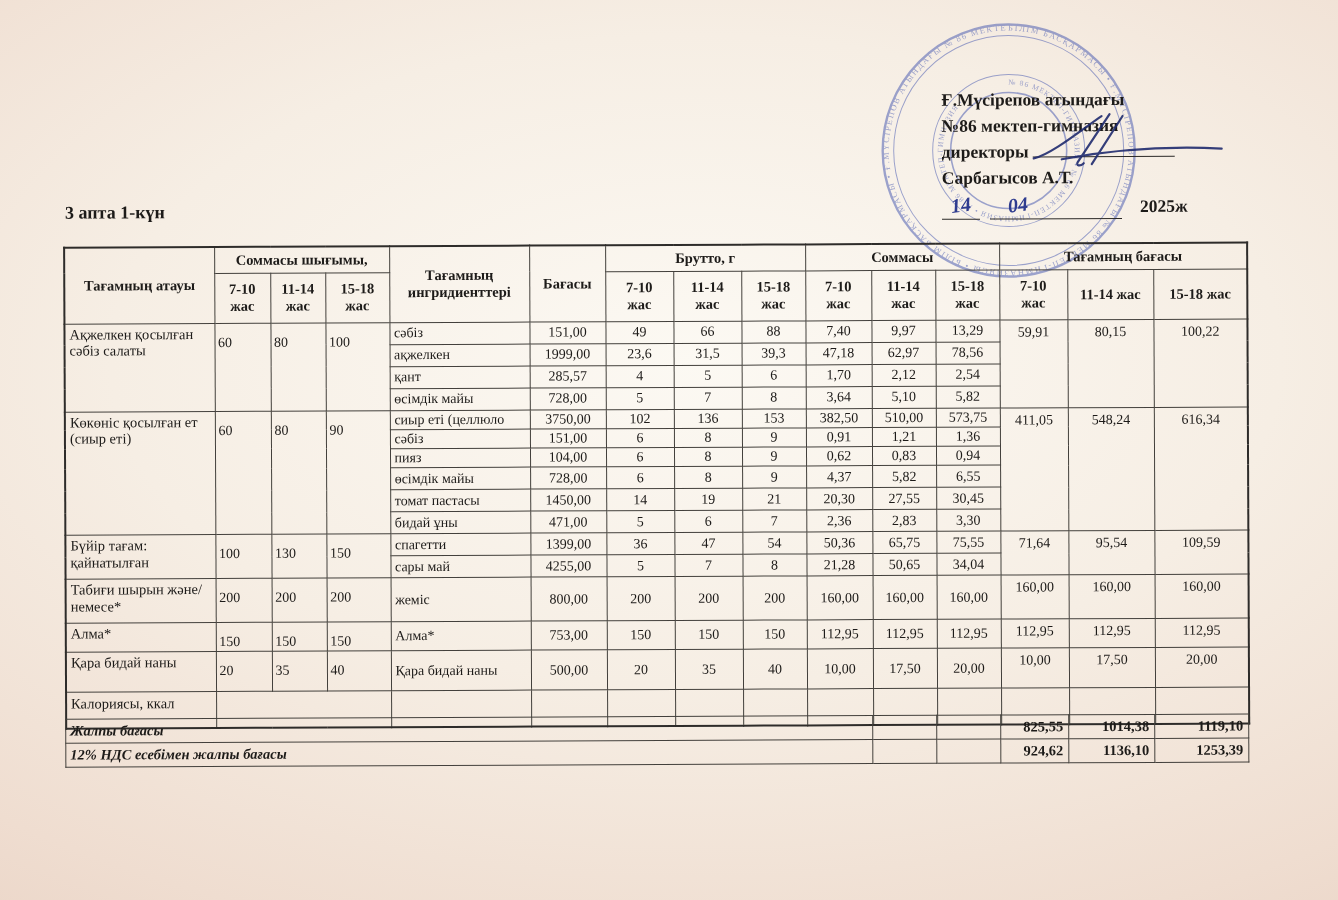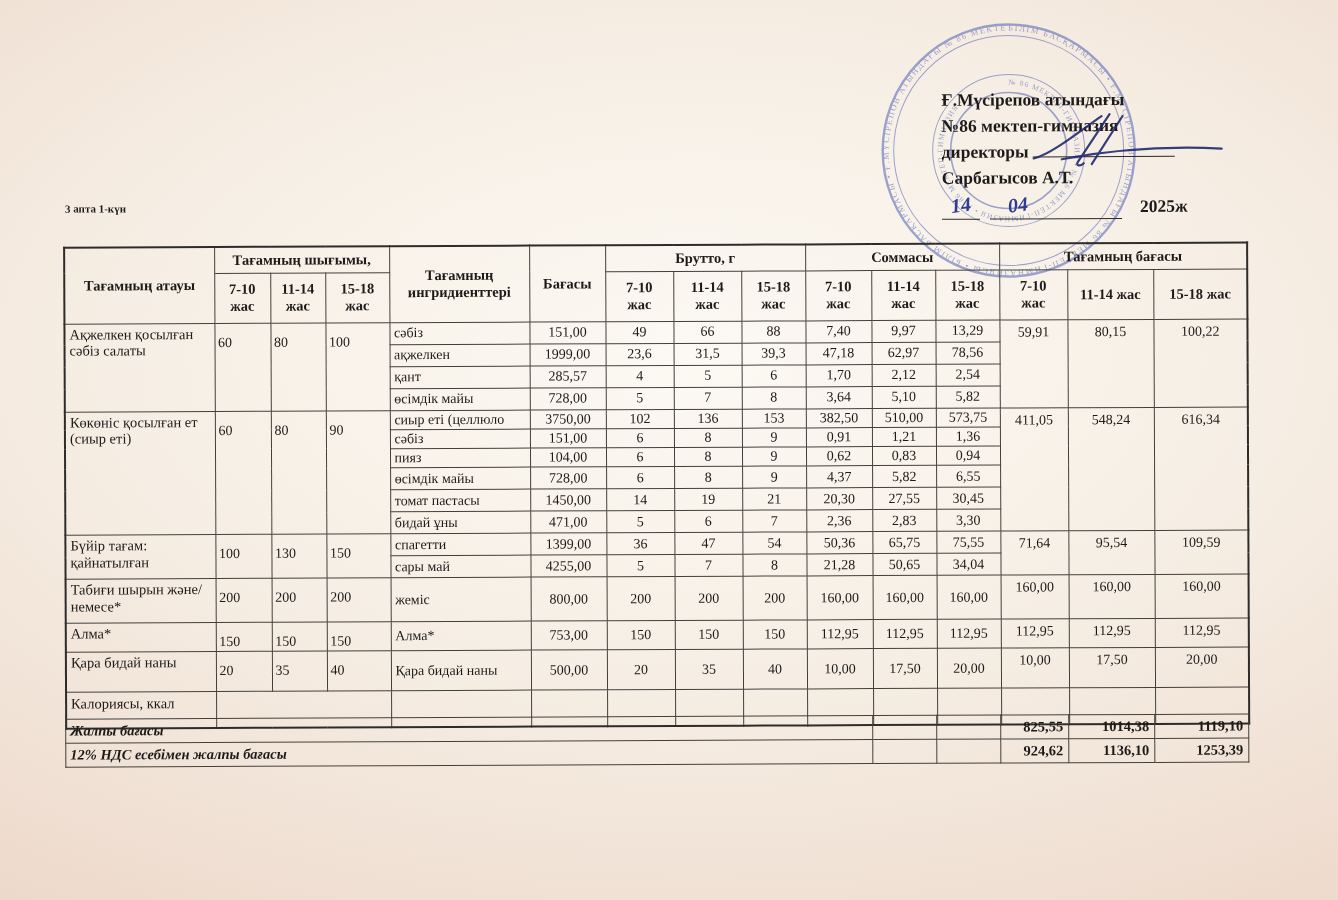--- a/index.html
+++ b/index.html
@@ -19,21 +19,21 @@
             font-weight:bold;font-size:17.5px;line-height:26px;}
   .approval .row{white-space:nowrap;}
   .dir-underline{display:inline-block;width:142px;border-bottom:1.6px solid #2b2927;margin-left:4px;}
   .sig{position:absolute;left:84px;top:26px;z-index:3;}
   .date-row{display:flex;align-items:flex-end;margin-top:3px;height:26px;}
   .u1{display:inline-block;width:38px;border-bottom:1.6px solid #2b2927;text-align:center;}
   .u2{display:inline-block;width:114px;border-bottom:1.6px solid #2b2927;text-align:left;padding-left:18px;margin-left:10px;}
   .hand{font-style:italic;color:var(--ink);font-size:20px;line-height:17px;display:inline-block;transform:rotate(-7deg);font-weight:600;}
   .year{margin-left:18px;}
 
-  .week{position:absolute;left:66px;top:200px;font-weight:bold;font-size:11px;z-index:2;}
+  .week{position:absolute;left:66px;top:200px;font-weight:bold;font-size:18px;z-index:2;}
 
   
   table{border-collapse:collapse;table-layout:fixed;position:absolute;z-index:2;}
   #menu-table{left:64px;top:244px;width:1183px;border:2px solid #2e2c2a;}
   #summary-table{left:64px;top:716px;width:1183px;border:1.5px solid #2e2c2a;}
   td,th{border:1px solid var(--line);padding:1px 3px;line-height:1.16;overflow:hidden;}
   th{font-weight:bold;font-size:14.5px;text-align:center;vertical-align:middle;}
   td{font-size:14px;vertical-align:middle;}
   .dish-name{font-size:14.5px;text-align:left;vertical-align:top;padding:2px 4px;}
   .out{text-align:left;vertical-align:top;padding-top:11px;}
@@ -106,21 +106,21 @@
         <col style="width: 66px;">
         <col style="width: 64px;">
         <col style="width: 64px;">
         <col style="width: 68px;">
         <col style="width: 86px;">
         <col style="width: 94px;">
       </colgroup>
       <thead>
         <tr style="height: 26px;">
           <th rowspan="2">Тағамның атауы</th>
-          <th colspan="3">Тағамның шығымы,</th>
+          <th colspan="3">Соммасы шығымы,</th>
           <th rowspan="2">Тағамның ингридиенттері</th>
           <th rowspan="2">Бағасы</th>
           <th colspan="3">Брутто, г</th>
           <th colspan="3">Соммасы</th>
           <th colspan="3">Тағамның бағасы</th>
         </tr>
         <tr style="height: 50px;">
           <th><span>7-10</span><br><span>жас</span></th>
           <th><span>11-14</span><br><span>жас</span></th>
           <th><span>15-18</span><br><span>жас</span></th>

